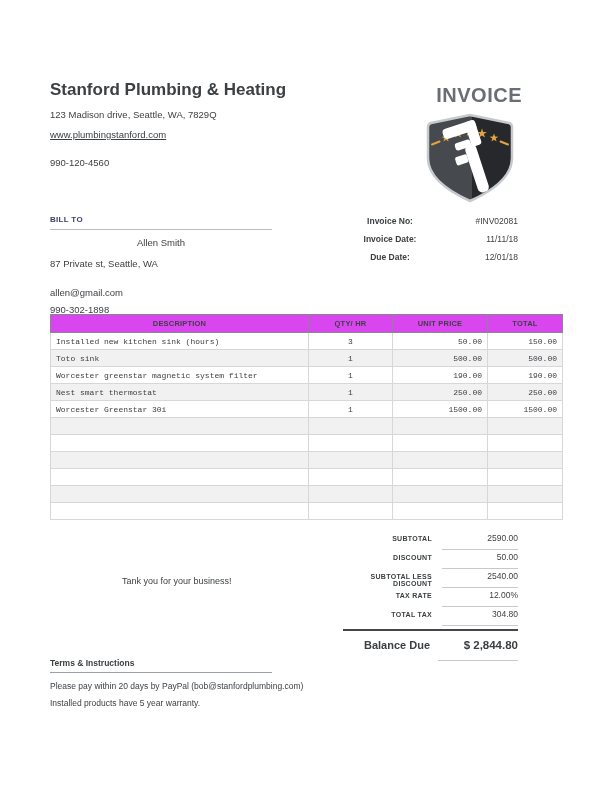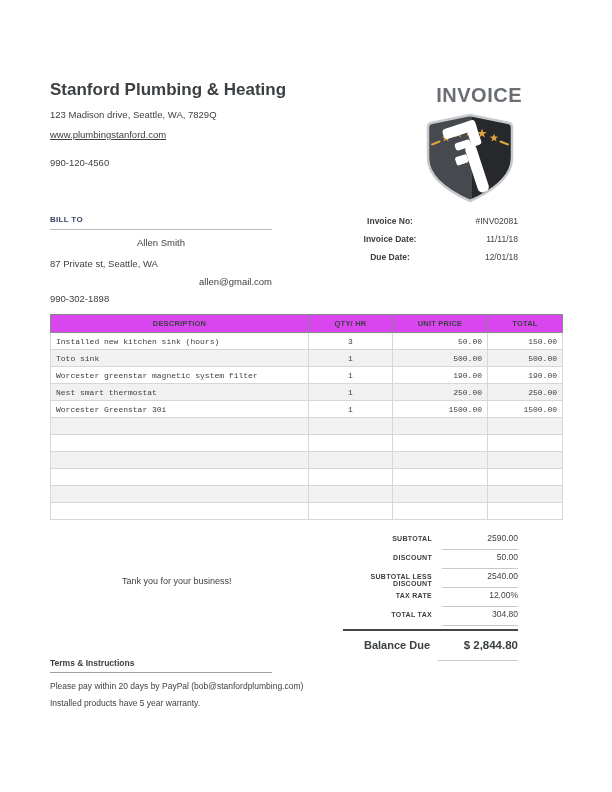--- a/index.html
+++ b/index.html
@@ -16,21 +16,21 @@
   
   .brand{position:absolute;top:84px;right:46px;width:116px;text-align:right;}
   .invoice-title{font-size:20px;font-weight:bold;color:#6a6e72;letter-spacing:.5px;}
   .logo{margin-top:5px;}
   
   .billto{position:absolute;left:50px;top:215px;width:222px;}
   .billto-label{font-size:8px;font-weight:bold;color:#3a4364;letter-spacing:.3px;
     padding-bottom:5px;border-bottom:1px solid #b9bcc2;}
   .billto-name{font-size:9.5px;margin-top:7px;text-align:center;}
   .billto-line1{font-size:9.5px;margin-top:10px;}
-  .billto-line2{font-size:9.5px;margin-top:7px;text-align:right;}
+  .billto-line2{font-size:9.5px;margin-top:18px;}
   .billto-line3{font-size:9.5px;margin-top:6px;}
   
   .meta{position:absolute;top:216px;right:50px;width:182px;}
   .meta-row{display:flex;margin-bottom:8px;}
   .meta-label{flex:1;text-align:center;font-size:8.5px;font-weight:bold;color:#3c4043;}
   .meta-value{width:74px;text-align:right;font-size:8.5px;}
   
   table.items{position:absolute;left:50px;top:314px;width:512px;border-collapse:collapse;
     table-layout:fixed;border:1.5px solid #86888b;}
   table.items th{height:17px;font-size:7.5px;font-weight:bold;color:#3c4043;letter-spacing:.2px;

